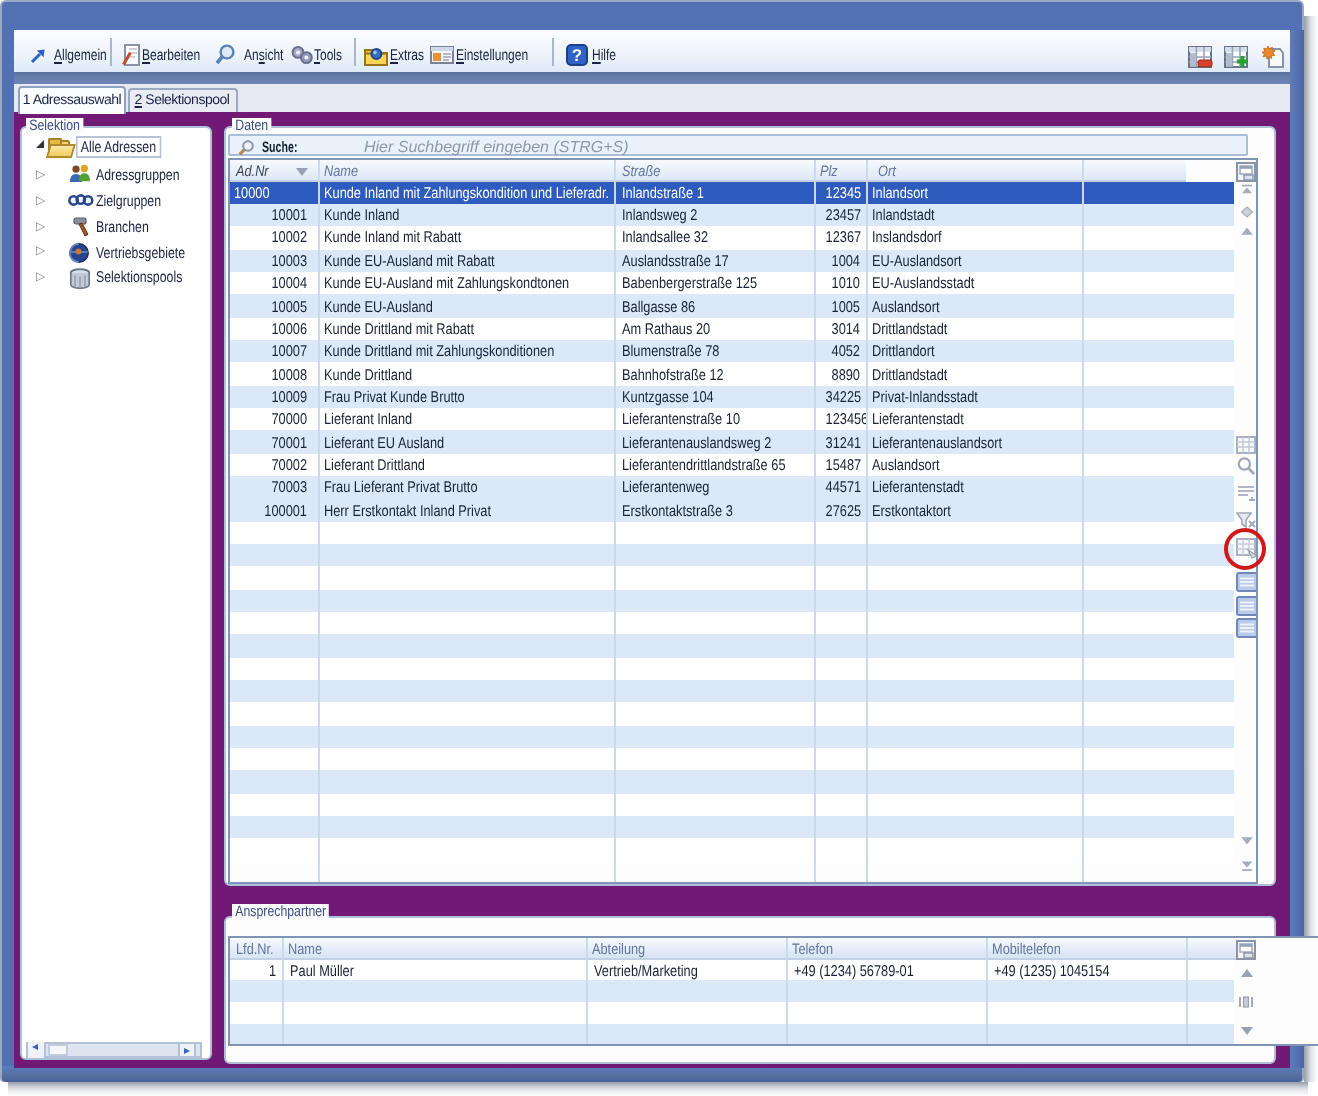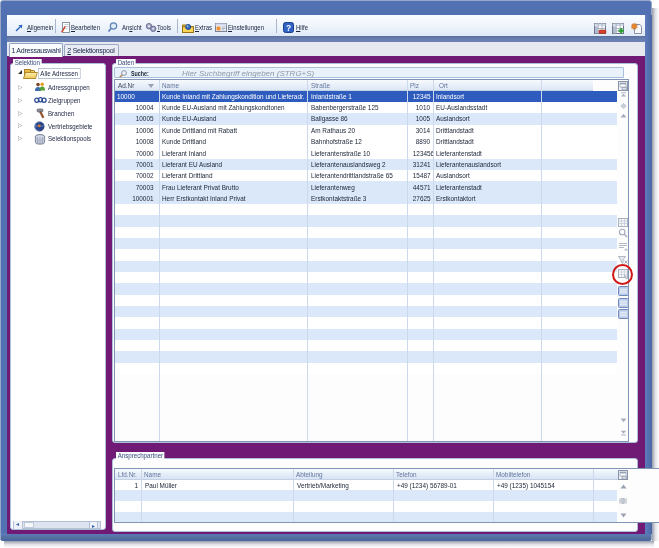--- a/index.html
+++ b/index.html
@@ -36,21 +36,21 @@
 .titem{position:absolute;left:0;width:94px;height:11px;font-size:7.5px;color:#1c2440;}
 .texp{position:absolute;left:7px;top:0.5px;font-size:6px;color:#888;}
 .ttxt{position:absolute;left:37px;top:0.8px;font-size:7.8px;transform:scaleX(.79);transform-origin:left top;white-space:nowrap;}
 .tico{position:absolute;left:23px;top:0;width:11px;height:10px;}
 
 #search{left:107px;top:11px;width:510px;height:10.5px;background:#e9f1fb;border:1px solid #a8bedd;border-radius:1px;}
 #search .lab{position:absolute;left:16px;top:1.4px;font-size:7.6px;font-weight:bold;color:#13202e;transform:scaleX(.7);transform-origin:left top;}
 #search .hint{position:absolute;left:42px;top:1.3px;font-size:8px;font-style:italic;color:#8e99a8;transform:scaleX(1);transform-origin:left top;white-space:nowrap;margin-left:25px;}
 
 #grid{left:107px;top:22.5px;width:515px;height:363px;border:1px solid #8094b6;background:#fdfdfe;overflow:hidden;}
-#ghead{position:absolute;left:0;top:0;width:478px;height:11px;background:linear-gradient(180deg,#f7fafd 0,#e9f0f9 50%,#dce7f5 100%);border-bottom:1px solid #c3d0e4;z-index:2;}
+#ghead{position:absolute;left:0;top:0;width:478px;height:11px;background:linear-gradient(180deg,#f7fafd 0,#e9f0f9 50%,#dce7f5 100%);border-bottom:1px solid #c3d0e4;z-index:2;font-style:italic;}
 .hl{position:absolute;top:1.4px;font-size:7.6px;color:#63759c;transform:scaleX(.84);transform-origin:left top;white-space:nowrap;}
 #grows{position:absolute;left:0;top:11px;width:502px;z-index:1;}
 .r{position:relative;width:502px;height:11.35px;background:#fff;font-size:7.8px;color:#1a2335;overflow:hidden;}
 .r.t{background:#dbe8f9;}
 .r.sel{background:#2e5cbe;color:#fff;}
 .r span{position:absolute;top:1.3px;white-space:nowrap;transform:scaleX(.82);transform-origin:left top;}
 .cs{left:2px;}
 .c1{left:2px;width:36.5px;text-align:right;transform-origin:right top !important;}
 .c2{left:46.5px;}
 .c3{left:196px;}
@@ -277,20 +277,41 @@
         <div class="gsep" style="left:318px;"></div>
         <div class="gsep" style="left:426px;"></div>
         <div id="grows">
 <div class="r sel">
               <span class="cs">10000</span>
               <span class="c2">Kunde Inland mit Zahlungskondition und Lieferadr.</span>
               <span class="c3">Inlandstraße 1</span>
               <span class="c4">12345</span>
               <span class="c5">Inlandsort</span>
             </div>
+<div class="r t">
+              <span class="c1">10001</span>
+              <span class="c2">Kunde Inland</span>
+              <span class="c3">Inlandsweg 2</span>
+              <span class="c4">23457</span>
+              <span class="c5">Inlandstadt</span>
+            </div>
+<div class="r">
+              <span class="c1">10002</span>
+              <span class="c2">Kunde Inland mit Rabatt</span>
+              <span class="c3">Inlandsallee 32</span>
+              <span class="c4">12367</span>
+              <span class="c5">Inslandsdorf</span>
+            </div>
+<div class="r t">
+              <span class="c1">10003</span>
+              <span class="c2">Kunde EU-Ausland mit Rabatt</span>
+              <span class="c3">Auslandsstraße 17</span>
+              <span class="c4">1004</span>
+              <span class="c5">EU-Auslandsort</span>
+            </div>
 <div class="r">
               <span class="c1">10004</span>
               <span class="c2">Kunde EU-Ausland mit Zahlungskondtonen</span>
               <span class="c3">Babenbergerstraße 125</span>
               <span class="c4">1010</span>
               <span class="c5">EU-Auslandsstadt</span>
             </div>
 <div class="r t">
               <span class="c1">10005</span>
               <span class="c2">Kunde EU-Ausland</span>
@@ -298,26 +319,40 @@
               <span class="c4">1005</span>
               <span class="c5">Auslandsort</span>
             </div>
 <div class="r">
               <span class="c1">10006</span>
               <span class="c2">Kunde Drittland mit Rabatt</span>
               <span class="c3">Am Rathaus 20</span>
               <span class="c4">3014</span>
               <span class="c5">Drittlandstadt</span>
             </div>
+<div class="r t">
+              <span class="c1">10007</span>
+              <span class="c2">Kunde Drittland mit Zahlungskonditionen</span>
+              <span class="c3">Blumenstraße 78</span>
+              <span class="c4">4052</span>
+              <span class="c5">Drittlandort</span>
+            </div>
 <div class="r">
               <span class="c1">10008</span>
               <span class="c2">Kunde Drittland</span>
               <span class="c3">Bahnhofstraße 12</span>
               <span class="c4">8890</span>
               <span class="c5">Drittlandstadt</span>
+            </div>
+<div class="r t">
+              <span class="c1">10009</span>
+              <span class="c2">Frau Privat Kunde Brutto</span>
+              <span class="c3">Kuntzgasse 104</span>
+              <span class="c4">34225</span>
+              <span class="c5">Privat-Inlandsstadt</span>
             </div>
 <div class="r">
               <span class="c1">70000</span>
               <span class="c2">Lieferant Inland</span>
               <span class="c3">Lieferantenstraße 10</span>
               <span class="c4">123456</span>
               <span class="c5">Lieferantenstadt</span>
             </div>
 <div class="r t">
               <span class="c1">70001</span>

